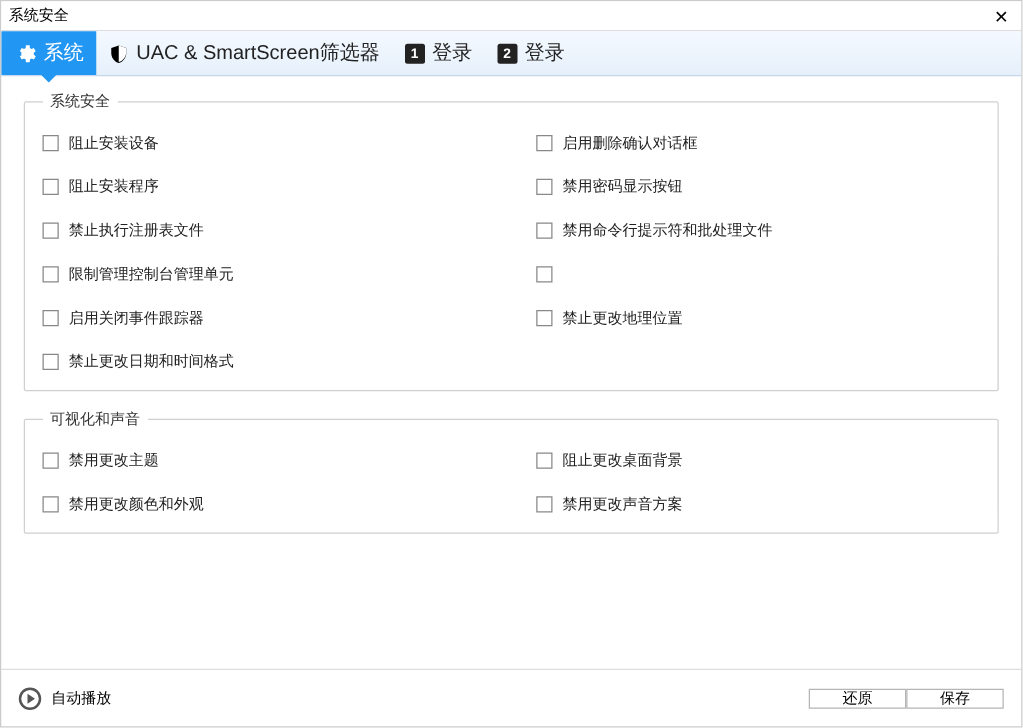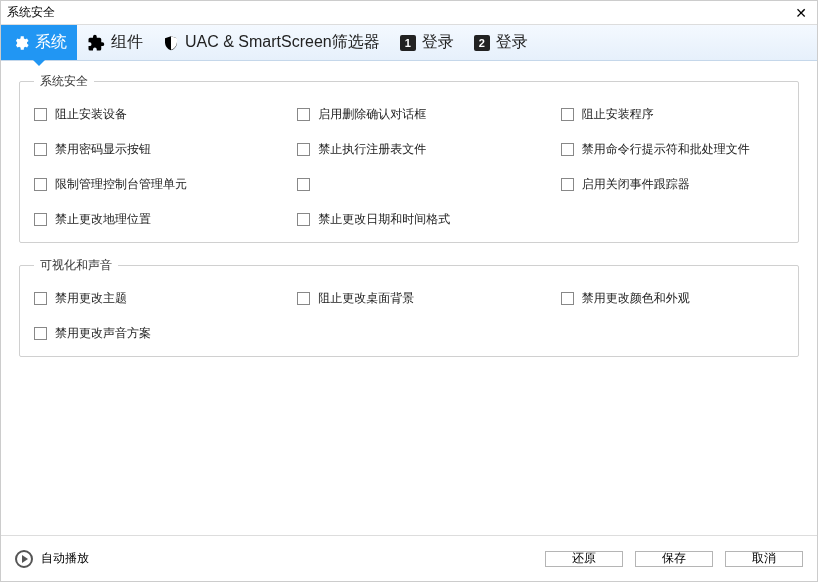--- a/index.html
+++ b/index.html
@@ -74,21 +74,21 @@
       margin-bottom: 14px;
       padding: 10px 14px 14px;
     }
     legend {
       padding: 0 6px;
       font-size: 12px;
       color: #333;
     }
     .grid {
       display: grid;
-      grid-template-columns: 1fr 1fr 1fr;
+      grid-template-columns: 1fr 1fr;
       column-gap: 40px;
       row-gap: 18px;
       padding-top: 6px;
     }
     .check-item {
       display: flex;
       align-items: center;
       gap: 8px;
       cursor: pointer;
     }
@@ -99,21 +99,21 @@
       background: #fff;
       flex: 0 0 13px;
     }
     .check-label { font-size: 12px; color: #222; }
     .footer {
       height: 46px;
       border-top: 1px solid #ddd;
       display: flex;
       align-items: center;
       padding: 0 14px;
-      gap: 12px;
+      gap: 0;
     }
     .footer-left {
       display: flex;
       align-items: center;
       gap: 8px;
       flex: 1;
       cursor: pointer;
     }
     .footer .btn {
       width: 78px;
@@ -166,28 +166,20 @@
   <div class="tab active">
     <span class="icon">
       <svg width="18" height="18" viewBox="0 0 24 24">
           <path fill="#fff" d="M12 8a4 4 0 100 8 4 4 0 000-8zm9.4 4a7.6 7.6 0 00-.1-1l2.1-1.6-2-3.5-2.5 1a7.5 7.5 0 00-1.7-1L17 3h-4l-.3 2.9a7.5 7.5 0 00-1.7 1l-2.5-1-2 3.5L8.6 11a7.6 7.6 0 000 2l-2.1 1.6 2 3.5 2.5-1c.5.4 1.1.8 1.7 1L13 21h4l.3-2.9c.6-.2 1.2-.6 1.7-1l2.5 1 2-3.5-2.1-1.6c0-.3.1-.7.1-1z"></path>
         </svg>
     </span>
     <span class="label">系统</span>
   </div>
   <div class="tab">
     <span class="icon">
-      <svg width="18" height="18" viewBox="0 0 24 24">
-          <path fill="#000" d="M20.5 11H19V7a2 2 0 00-2-2h-4V3.5a2.5 2.5 0 10-5 0V5H4a2 2 0 00-2 2v4h1.5a2.5 2.5 0 010 5H2v4a2 2 0 002 2h4v-1.5a2.5 2.5 0 115 0V22h4a2 2 0 002-2v-4h1.5a2.5 2.5 0 000-5z"></path>
-        </svg>
-    </span>
-    <span class="label">组件</span>
-  </div>
-  <div class="tab">
-    <span class="icon">
       <svg width="16" height="18" viewBox="0 0 24 24">
           <path fill="#000" d="M12 2L3 5v6c0 5.5 3.8 10.7 9 12 5.2-1.3 9-6.5 9-12V5l-9-3z"></path>
           <path fill="#fff" d="M12 2v20c5.2-1.3 9-6.5 9-12V5l-9-3z"></path>
         </svg>
     </span>
     <span class="label">UAC &amp; SmartScreen筛选器</span>
   </div>
   <div class="tab">
     <span class="numbadge">1</span>
     <span class="label">登录</span>
@@ -273,14 +265,13 @@
 
 </div>
 
 <div class="footer">
   <div class="footer-left">
     <span class="play-icon"></span>
     <span>自动播放</span>
   </div>
   <button class="btn">还原</button>
   <button class="btn">保存</button>
-  <button class="btn">取消</button>
 </div>
 
 </body></html>

